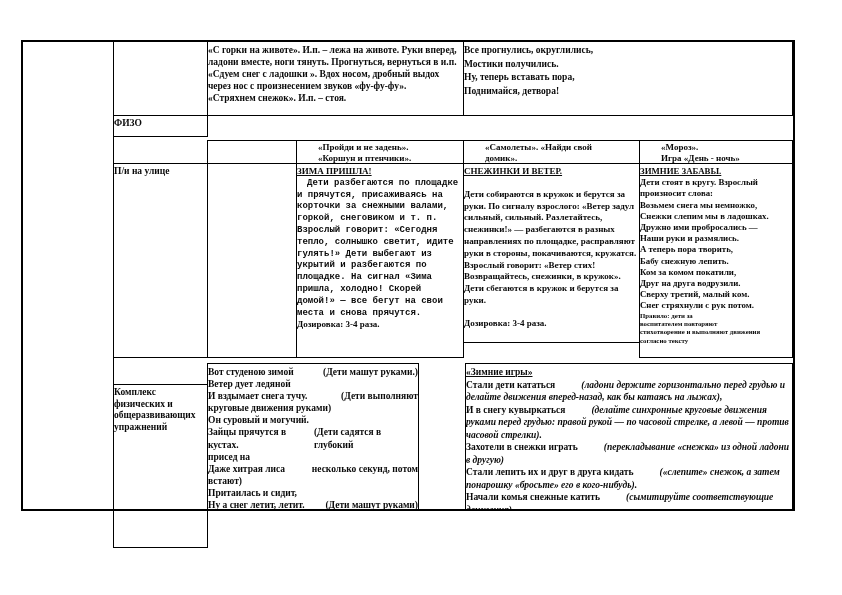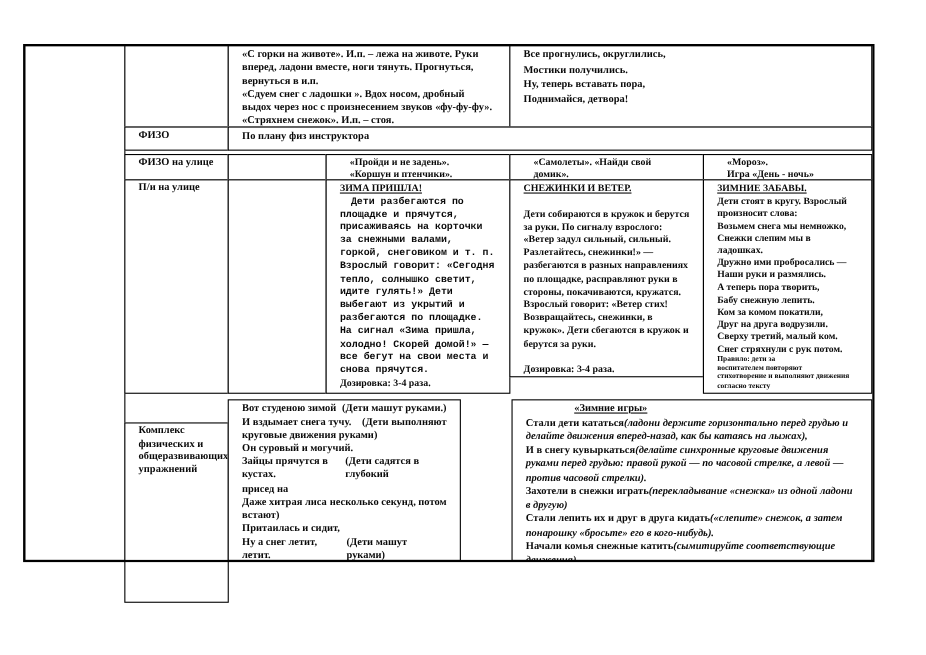--- a/index.html
+++ b/index.html
@@ -3,43 +3,43 @@
 <meta charset="utf-8">
 <style>
   html,body { margin:0; padding:0; background:#fff; }
   .page {
     position:relative; width:842px; height:595px; background:#ffffff;
     font-family:"Liberation Serif","DejaVu Serif",serif; font-weight:bold; color:#0a0a0a;
     overflow:hidden;
   }
   .cell {
     position:absolute; box-sizing:border-box; border:1px solid #000;
-    background:#fff; padding:2px 12px; overflow:hidden;
+    background:#fff; padding:2px 0; overflow:hidden;
   }
   .outer {
     position:absolute; left:21px; top:40px; width:774px; height:471px;
     border:2px solid #000; box-sizing:border-box; pointer-events:none; background:transparent;
   }
   .c-ex { font-size:9.5px; line-height:12px; }
   .c-rhyme { font-size:9.5px; line-height:13.5px; white-space:pre-line; }
   .c-label { font-size:9.5px; line-height:11.5px; }
   .c-small { font-size:9px; line-height:10.5px; padding:1px 21px; white-space:pre-line; }
   .c-game { font-size:9px; line-height:11.8px; }
   .c-game .title { text-decoration:underline; }
   .indent { text-indent:10px;font-family:Liberation Mono, monospace; }
   .gap-top { margin-top:11px; }
   .zabavy { font-size:8.8px; line-height:11.2px; }
   .zabavy .verse { white-space:pre-line; }
   .zabavy .note { font-size:6.8px; line-height:8.3px; white-space:pre-line; }
   .complexcell { font-size:9.5px; line-height:12.1px; }
   .cx-line { display:flex; justify-content:space-between; }
   .cx-line .r { text-align:left; }
   .winter { font-size:9.5px; line-height:12.5px; }
-  .winter .title { text-decoration:underline;margin-left:44px; }
-  .winter .action { }
+  .winter .title { text-decoration:underline; }
+  .winter .action { margin-right:26px; }
   .winter .comment { font-style:italic; }
 </style>
 </head>
 <body>
 
 <div class="page">
 
   <div class="cell" style="left:22px;top:41px;width:92px;height:469px"></div>
 
   <div class="cell" style="left:113px;top:41px;width:95px;height:75px"></div>
@@ -48,23 +48,21 @@
     <div>«Сдуем снег с ладошки ». Вдох носом, дробный выдох через нос с произнесением звуков «фу-фу-фу».</div>
     <div>«Стряхнем снежок». И.п. – стоя.</div>
 
   </div>
   <div class="cell c-rhyme" style="left:463px;top:41px;width:330px;height:75px">Все прогнулись, округлились,
 Мостики получились.
 Ну, теперь вставать пора,
 Поднимайся, детвора!</div>
 
   <div class="cell c-label" style="left:113px;top:115px;width:95px;height:22px">ФИЗО</div>
-  <div class="cell c-ex" style="left:207px;top:115px;width:586px;height:22px">По плану физ инструктора</div>
 
-  <div class="cell c-label" style="left:113px;top:140px;width:95px;height:24px">ФИЗО на улице</div>
   <div class="cell" style="left:207px;top:140px;width:90px;height:24px"></div>
   <div class="cell c-small" style="left:296px;top:140px;width:168px;height:24px">«Пройди и не задень». «Коршун и птенчики».</div>
   <div class="cell c-small" style="left:463px;top:140px;width:177px;height:24px">«Самолеты». «Найди свой домик».</div>
   <div class="cell c-small" style="left:639px;top:140px;width:154px;height:24px">«Мороз».
 Игра «День - ночь»</div>
 
   <div class="cell c-label" style="left:113px;top:163px;width:95px;height:195px">П/и на улице</div>
   <div class="cell" style="left:207px;top:163px;width:90px;height:195px"></div>
 
   <div class="cell c-game" style="left:296px;top:163px;width:168px;height:195px">
@@ -98,20 +96,24 @@
 стихотворение и выполняют движения
 согласно тексту</div>
   </div>
 
   <div class="cell c-label" style="left:113px;top:384px;width:95px;height:164px">Комплекс физических и общеразвивающих упражнений</div>
 
   <div class="cell complexcell" style="left:207px;top:363px;width:212px;height:147px">
     <div class="cx-line">
         <span class="l">Вот студеною зимой</span>
         <span class="r">(Дети машут руками.)</span>
+      </div>
+    <div class="cx-line">
+        <span class="l">Ветер дует ледяной</span>
+        <span class="r"></span>
       </div>
     <div class="cx-line">
         <span class="l">И вздымает снега тучу.</span>
         <span class="r">(Дети выполняют</span>
       </div>
     <div class="cx-line">
         <span class="l">круговые движения руками)</span>
         <span class="r"></span>
       </div>
     <div class="cx-line">

